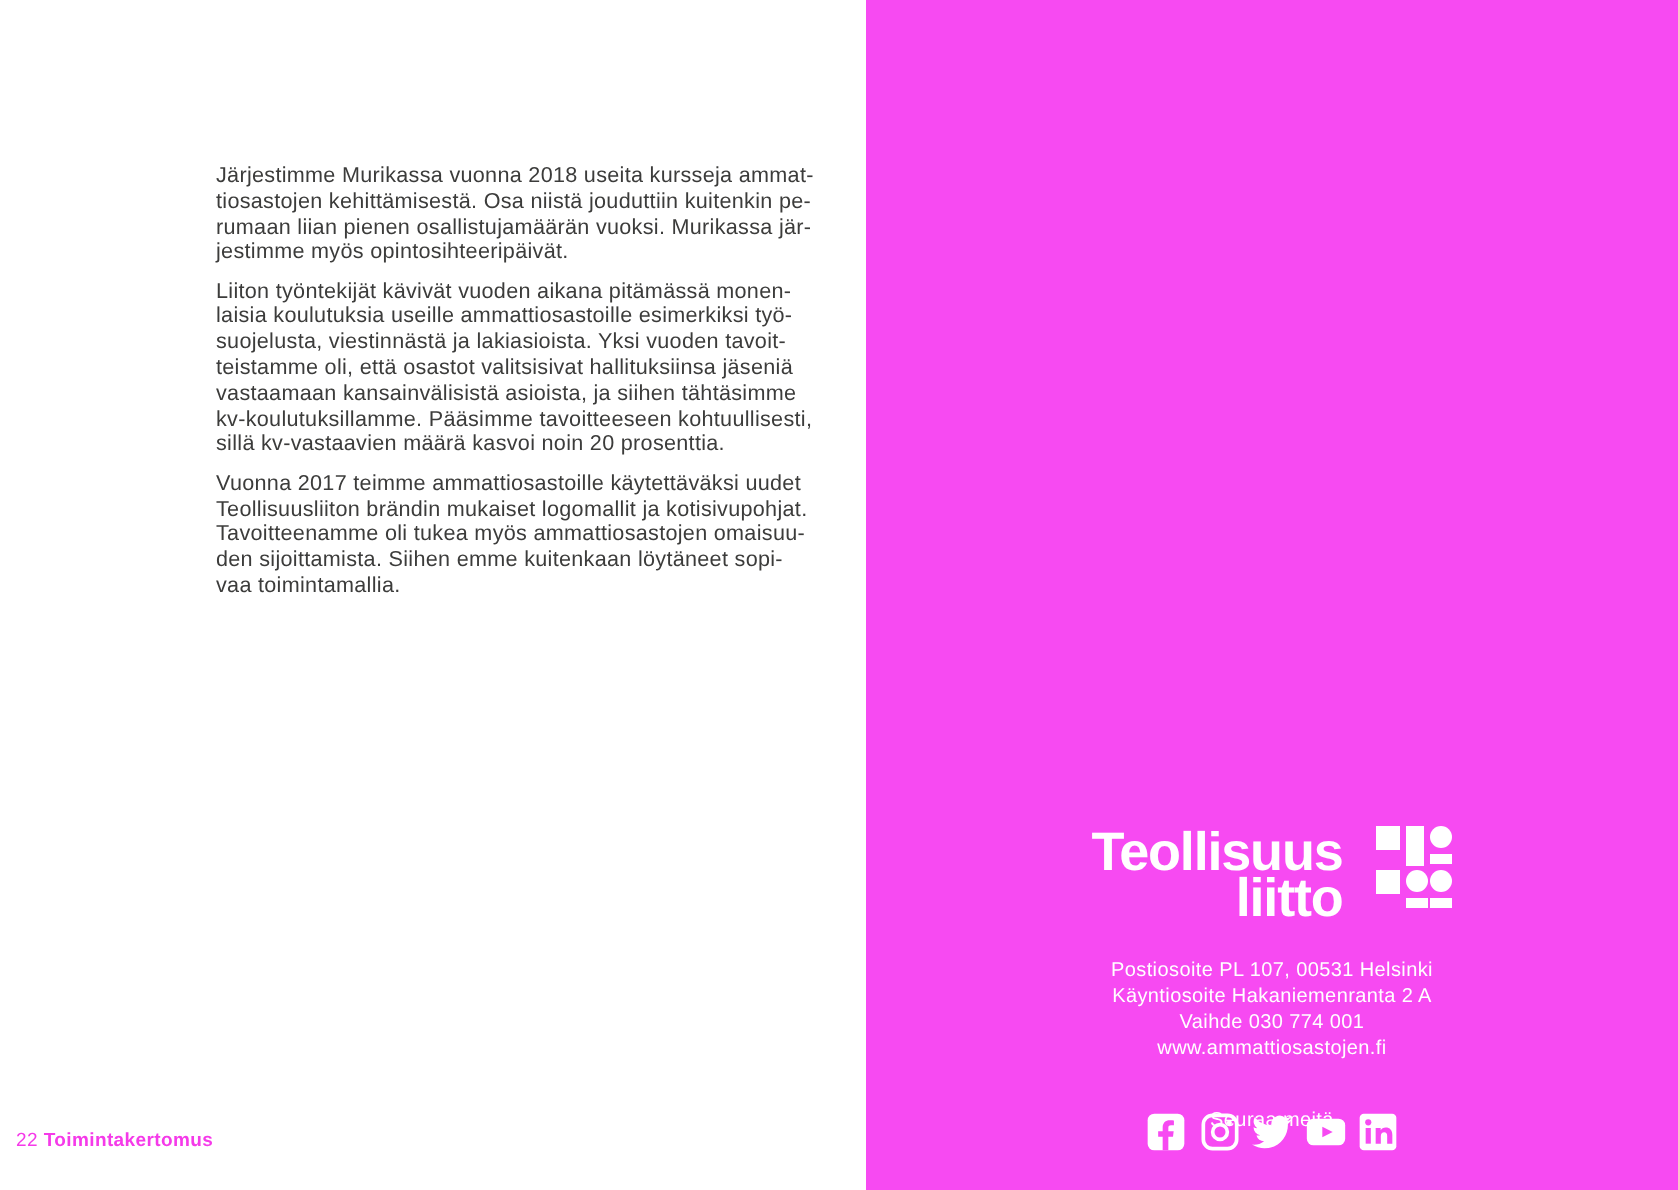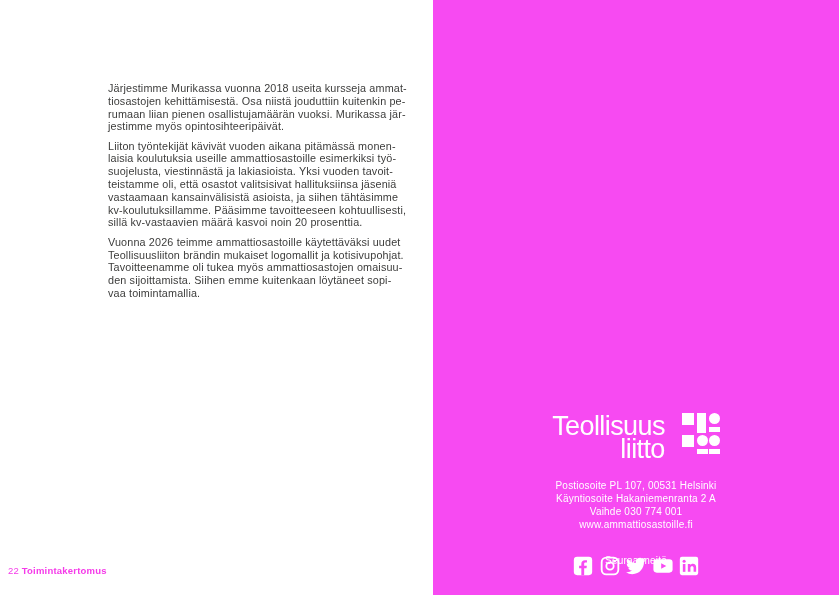--- a/index.html
+++ b/index.html
@@ -60,21 +60,21 @@
     top: 413px;
     left: 0;
     width: 100%;
     display: flex;
     justify-content: center;
     align-items: flex-start;
     gap: 17px;
   }
   .logo-text {
     text-align: right;
-    font-weight: normal;
+    font-weight: bold;
     font-size: 27px;
     line-height: 23px;
     letter-spacing: -0.6px;
     padding-top: 2px;
   }
   .logo-mark svg { display: block; }
   .contact {
     position: absolute;
     top: 479px;
     left: 0;
@@ -121,21 +121,21 @@
 tiosastojen kehittämisestä. Osa niistä jouduttiin kuitenkin pe-
 rumaan liian pienen osallistujamäärän vuoksi. Murikassa jär-
 jestimme myös opintosihteeripäivät.</p>
       <p>Liiton työntekijät kävivät vuoden aikana pitämässä monen-
 laisia koulutuksia useille ammattiosastoille esimerkiksi työ-
 suojelusta, viestinnästä ja lakiasioista. Yksi vuoden tavoit-
 teistamme oli, että osastot valitsisivat hallituksiinsa jäseniä
 vastaamaan kansainvälisistä asioista, ja siihen tähtäsimme
 kv-koulutuksillamme. Pääsimme tavoitteeseen kohtuullisesti,
 sillä kv-vastaavien määrä kasvoi noin 20 prosenttia.</p>
-      <p>Vuonna 2026 teimme ammattiosastoille käytettäväksi uudet
+      <p>Vuonna 2017 teimme ammattiosastoille käytettäväksi uudet
 Teollisuusliiton brändin mukaiset logomallit ja kotisivupohjat.
 Tavoitteenamme oli tukea myös ammattiosastojen omaisuu-
 den sijoittamista. Siihen emme kuitenkaan löytäneet sopi-
 vaa toimintamallia.</p>
     </div>
     <div class="page-footer">
       <span class="num">22</span>
       <span class="title">Toimintakertomus</span>
     </div>
   </div>
@@ -159,21 +159,21 @@
           <rect x="15" y="36" width="11" height="5"></rect>
           <rect x="27" y="36" width="11" height="5"></rect>
         </svg>
       </div>
     </div>
 
     <div class="contact">
       <div>Postiosoite PL 107, 00531 Helsinki</div>
       <div>Käyntiosoite Hakaniemenranta 2 A</div>
       <div>Vaihde 030 774 001</div>
-      <div>www.ammattiosastoille.fi</div>
+      <div>www.ammattiosastojen.fi</div>
     </div>
 
     <div class="follow-label">Seuraa meitä</div>
 
     <div class="social-row">
 
       <span class="icon">
         <svg viewBox="0 0 24 24" xmlns="http://www.w3.org/2000/svg">
           <rect x="1" y="1" width="22" height="22" rx="4" fill="#ffffff"></rect>
           <path fill="#f74af2" d="M13.4 23v-8.2h2.8l.4-3.2h-3.2V9.5c0-.93.3-1.6 1.65-1.6h1.7V5.1c-.3-.04-1.3-.13-2.5-.13-2.5 0-4.25 1.53-4.25 4.35v2.26H7.3v3.2h2.7V23h3.4z"></path>

